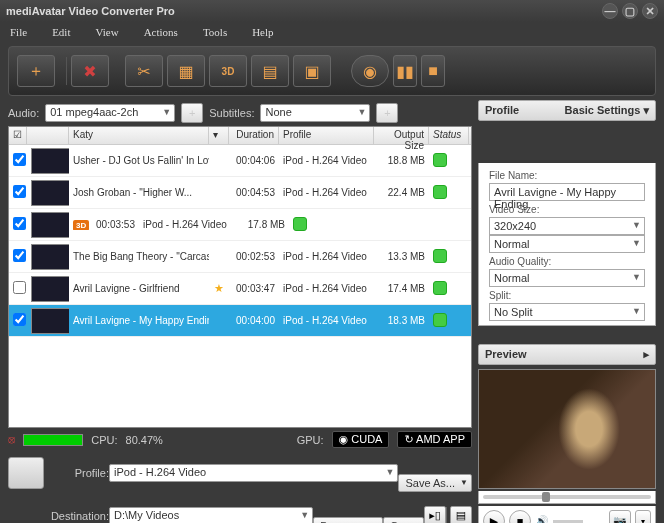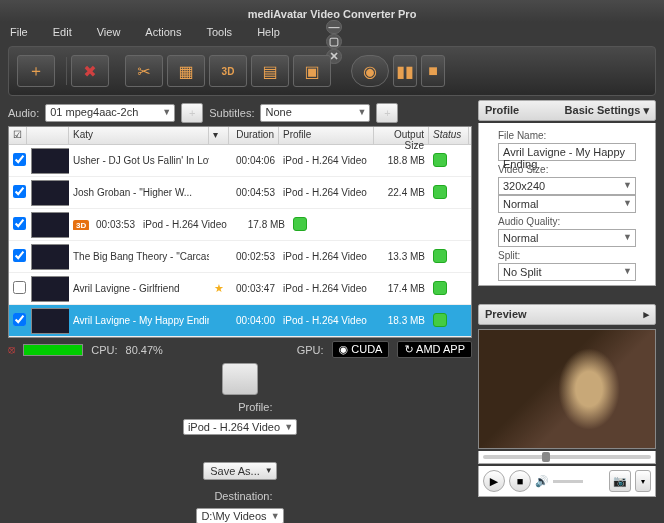--- a/index.html
+++ b/index.html
@@ -1,21 +1,21 @@
 <!DOCTYPE html>
 <html><head>
 <meta charset="utf-8">
 <style>
 * { margin: 0; padding: 0; box-sizing: border-box; font-family: Tahoma, Arial, sans-serif; font-size: 11px; }
 body { background: #3a3a3a; width: 664px; height: 523px; overflow: hidden; }
-.titlebar { background: linear-gradient(#4a4a4a, #3a3a3a); height: 22px; display: flex; align-items: center; padding: 8px 6px; color: #ddd; font-weight: bold; flex-direction: column; }
+.titlebar { background: linear-gradient(#4a4a4a, #3a3a3a); height: 22px; display: flex; align-items: center; padding: 0 6px; color: #ddd; font-weight: bold; }
 .titlebar .spacer { flex: 1; }
 .winbtn { width: 16px; height: 16px; border-radius: 8px; background: #555; margin-left: 4px; border: 1px solid #666; display: flex; align-items: center; justify-content: center; color: #ccc; cursor: pointer; }
 .menubar { background: #3a3a3a; height: 20px; display: flex; padding: 0 10px; gap: 25px; align-items: center; }
-.menubar span { color: #ddd; cursor: pointer; }
+.menubar span { color: #ddd; cursor: pointer; font-family: Liberation Serif, serif; }
 .toolbar { background: linear-gradient(#4a4a4a, #2a2a2a); height: 50px; margin: 4px 8px; border-radius: 4px; display: flex; align-items: center; padding: 0 8px; gap: 4px; border: 1px solid #555; }
 .tbtn { width: 38px; height: 32px; background: linear-gradient(#555, #333); border: 1px solid #666; border-radius: 3px; display: flex; align-items: center; justify-content: center; cursor: pointer; color: #e8a050; font-size: 16px; }
 .tbtn.red { color: #d04040; }
 .main { display: flex; padding: 0 8px; gap: 6px; }
 .left { flex: 1; display: flex; flex-direction: column; }
 .right { width: 178px; display: flex; flex-direction: column; gap: 2px; }
 .audiorow { display: flex; align-items: center; gap: 6px; padding: 3px 0; color: #ccc; }
 .combo { background: #fff; border: 1px solid #999; height: 18px; padding: 1px 16px 1px 4px; position: relative; color: #333; border-radius: 2px; }
 .combo::after { content: "▼"; position: absolute; right: 3px; top: 2px; font-size: 9px; color: #666; }
 .grid { background: #fff; border: 1px solid #888; flex: 1; }
@@ -27,33 +27,33 @@
 .grow.sel > div { color: #fff; }
 .chk { width: 18px; text-align: center; }
 .thumb { width: 42px; height: 26px; background: #1a1a2a; border: 1px solid #888; }
 .cname { width: 140px; }
 .cdur { width: 50px; text-align: right; }
 .cprof { width: 95px; }
 .csize { width: 55px; text-align: right; }
 .cstat { width: 40px; text-align: left; font-style: italic; }
 .statdot { width: 14px; height: 14px; background: #4c4; border-radius: 3px; display: inline-block; border: 1px solid #2a2; }
 .panel-hdr { background: linear-gradient(#f0f0f0, #d8d8d8); border: 1px solid #aaa; padding: 3px 6px; display: flex; justify-content: space-between; color: #333; font-weight: bold; border-radius: 2px; }
-.panel { background: #fff; border: 1px solid #aaa; border-top: none; padding: 4px 19px; }
+.panel { background: #fff; border: 1px solid #aaa; border-top: none; padding: 4px 10px; margin-top: 40px; }
 .panel label { color: #555; display: block; margin: 3px 0 2px; font-size: 10px; }
 .field { width: 100%; border: 1px solid #aaa; padding: 2px 4px; background: #fff; color: #333; height: 18px; position: relative; }
 .field.dd::after { content: "▼"; position: absolute; right: 3px; top: 2px; font-size: 9px; color: #666; }
 .preview { background: #000; height: 120px; border: 1px solid #888; margin-top: 2px; display: flex; align-items: center; justify-content: center; }
 .preview-img { width: 100%; height: 100%; background: linear-gradient(135deg, #3a2818 40%, #5a4030 60%); position: relative; }
 .preview-img::after { content: ""; position: absolute; right: 20%; top: 15%; width: 35%; height: 70%; background: radial-gradient(ellipse, #c8a878 30%, transparent 70%); }
 .timebar { text-align: center; color: #333; padding: 3px; background: #fff; border: 1px solid #aaa; border-top: none; font-size: 10px; }
 .pcontrols { display: flex; align-items: center; gap: 4px; padding: 4px; background: #fff; border: 1px solid #aaa; border-top: none; }
 .pbtn { width: 22px; height: 22px; border: 1px solid #aaa; border-radius: 11px; background: linear-gradient(#fff,#ddd); display: flex; align-items: center; justify-content: center; cursor: pointer; }
 .cpurow { display: flex; align-items: center; gap: 8px; padding: 3px 0; color: #ccc; font-size: 10px; }
 .cpubar { width: 60px; height: 12px; background: #0c0; border: 1px solid #888; }
-.destrow { display: flex; align-items: center; gap: 6px; padding: 2px 0; flex-direction: column; }
+.destrow { display: flex; align-items: center; padding: 2px 0; }
 .destrow label { color: #ccc; width: 65px; text-align: right; }
 .btn { background: linear-gradient(#fafafa,#ddd); border: 1px solid #999; padding: 2px 6px; border-radius: 2px; color: #333; cursor: pointer; position: relative; margin-top: 21px; }
 .btn.dd { padding-right: 16px; }
 .btn.dd::after { content: "▼"; position: absolute; right: 3px; top: 3px; font-size: 8px; }
 .sqbtn { width: 22px; height: 20px; border: 1px solid #999; background: linear-gradient(#fafafa,#ddd); border-radius: 2px; cursor: pointer; display: flex; align-items: center; justify-content: center; }
 .status { color: #bbb; padding: 3px 8px; font-size: 10px; }
 .gpubadge { background: #000; color: #fff; padding: 1px 6px; border-radius: 2px; border: 1px solid #555; }
 .star { color: #f5b020; }
 .badge3d { background: #e67010; color: #fff; font-size: 8px; padding: 1px 3px; border-radius: 2px; font-weight: bold; }
 </style>

